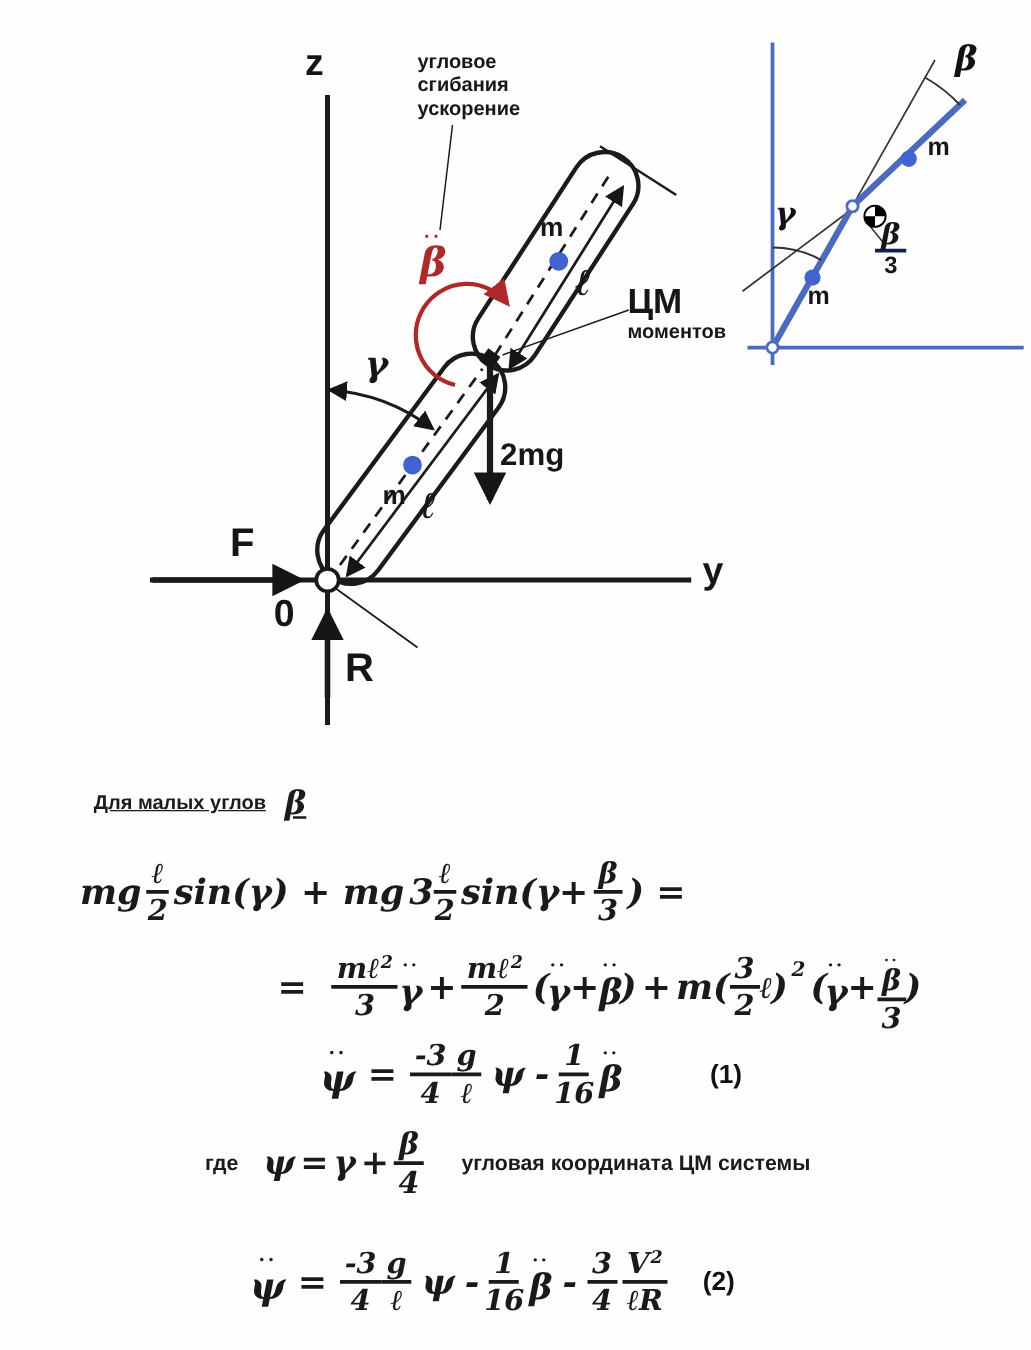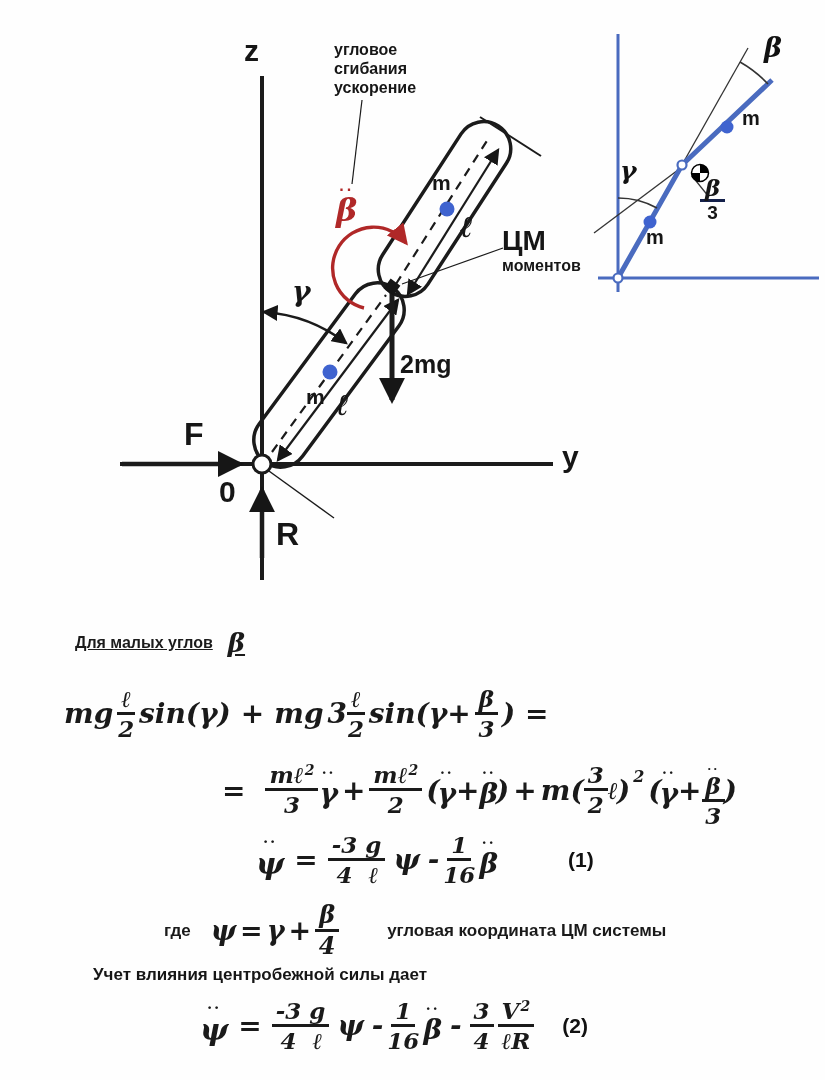--- a/index.html
+++ b/index.html
@@ -248,24 +248,23 @@
   <div class="eq" style="left:164px;top:902px;font-size:27px;">
     <span class="sans-s">где</span>
     <span style="margin-left:16px;">ψ</span>
     <span>=</span>
     <span>γ</span>
     <span>+</span>
     <span class="frac" style="font-size:24px;">
       <span class="num">β</span>
       <span class="den">4</span>
     </span>
-    <span class="sans-s" style="margin-left:44px;">угловая координата ЦМ системы</span>
-  </div>
-
-  <div class="lbl" style="left:93px;top:966px;font-size:17px;">Учет влияния центробежной силы дает</div>
+    <span class="sans-s" style="margin-left:26px;">угловая координата ЦМ системы</span>
+  </div>
+
 
   <div class="eq" style="left:200px;top:998px;">
     <span class="stack" style="font-size:30px;">
       <span class="dots">··</span>
       <span>ψ</span>
     </span>
     <span style="margin:0 6px;">=</span>
     <span class="frac">
       <span class="num">-3</span>
       <span class="den">4</span>

